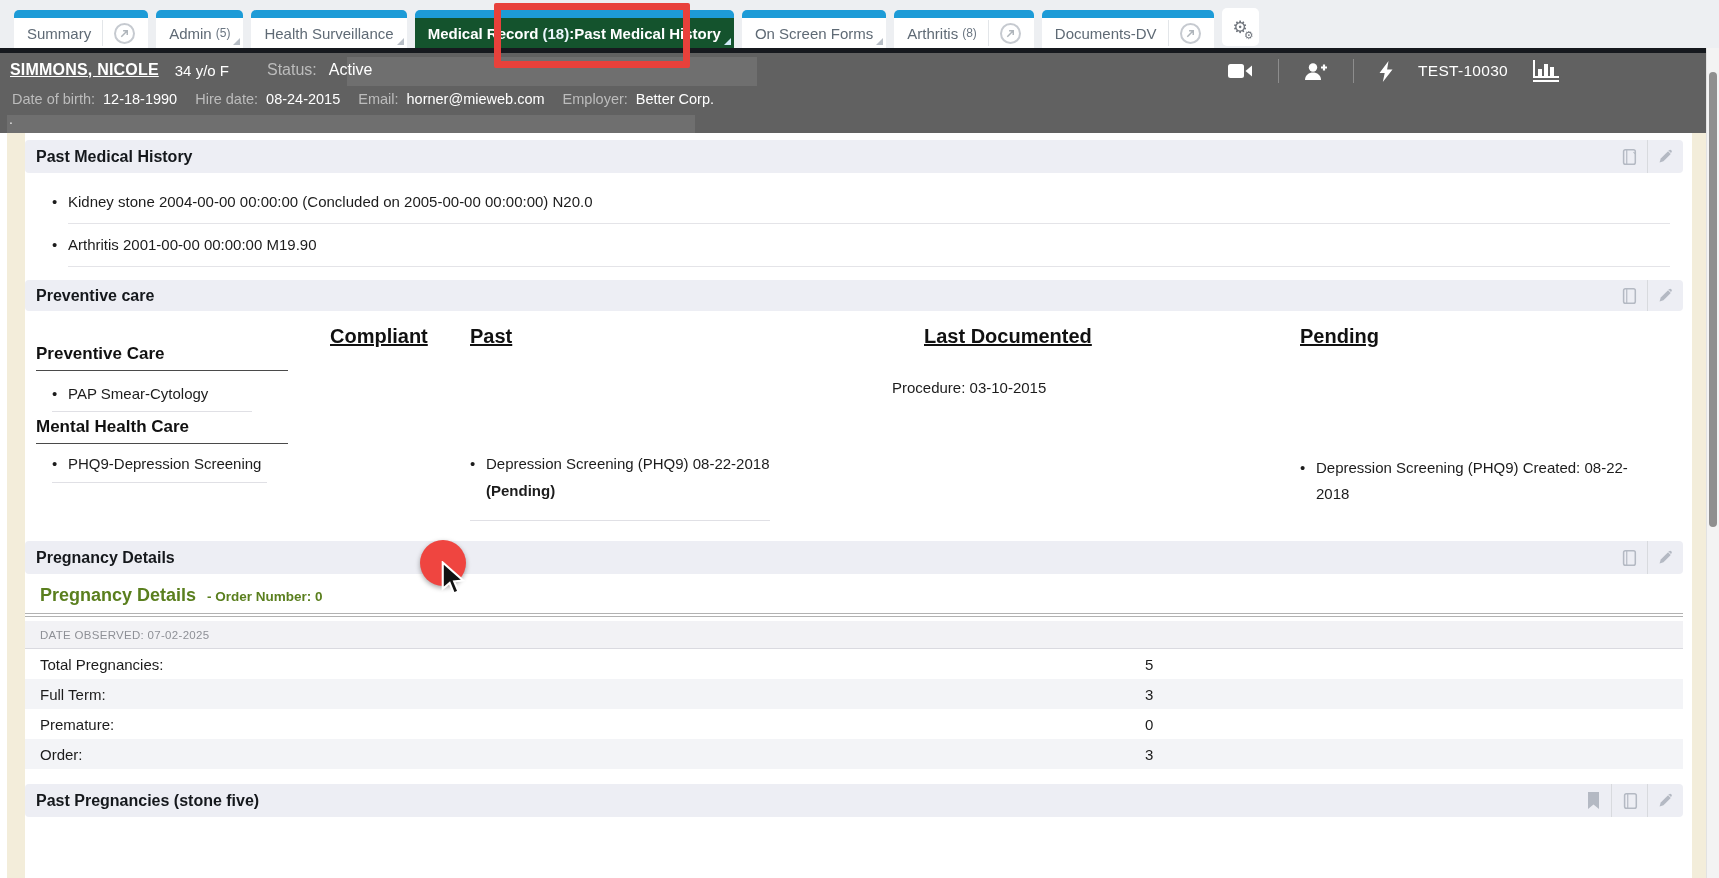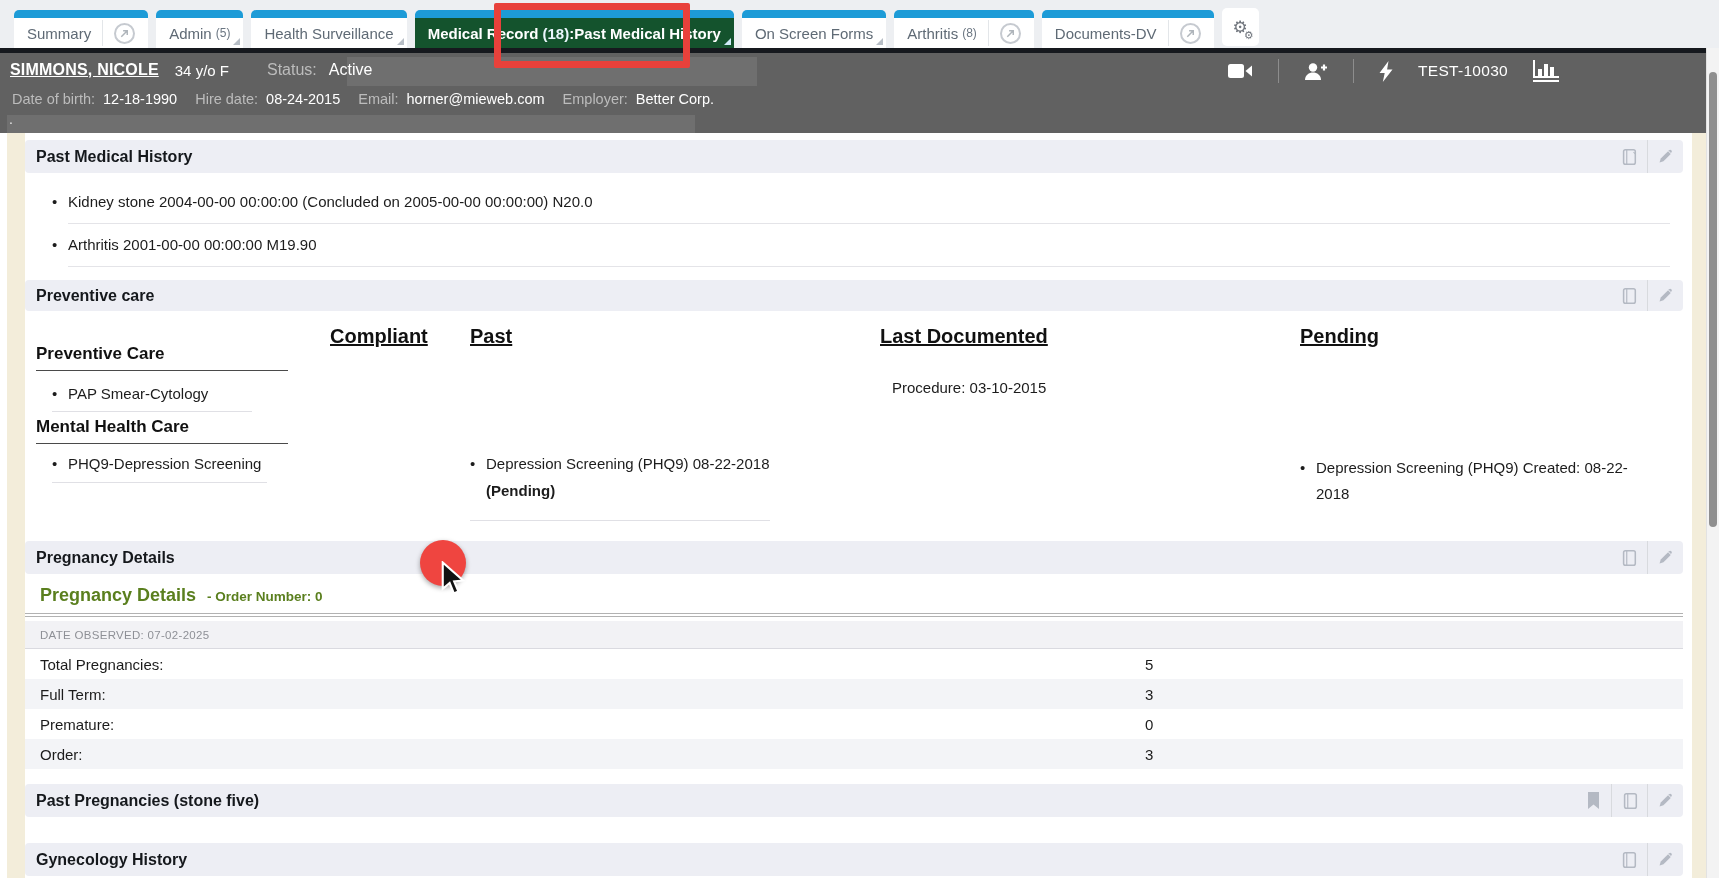--- a/index.html
+++ b/index.html
@@ -313,21 +313,21 @@
           <svg width="17" height="17" viewBox="0 0 20 20">
               <path d="M3 17 l1.4-4.6 L13 3.8 l3.2 3.2 L7.6 15.6 3 17z" fill="currentColor"></path>
               <path d="M14.2 2.6 a1.9 1.9 0 0 1 2.7 2.7 l-0.5.5 -3.2-3.2z" fill="currentColor"></path>
             </svg>
         </span>
       </span>
     </div>
 
     <div class="colhead" style="top:192px; left:305px">Compliant</div>
     <div class="colhead" style="top:192px; left:445px">Past</div>
-    <div class="colhead" style="top:192px; left:855px">Last Documented</div>
+    <div class="colhead" style="top:192px; left:899px">Last Documented</div>
     <div class="colhead" style="top:192px; left:1275px">Pending</div>
 
     <div class="subhead" style="top:211px">Preventive Care</div>
 
     <div class="li" style="top:252px; left:27px">
       <span class="blt">•</span>
       <span>PAP Smear-Cytology</span>
     </div>
     <div class="celltext" style="top:246px; left:867px">Procedure: 03-10-2015</div>
     <div class="cellline" style="top:278px; left:27px; width:200px"></div>
@@ -415,37 +415,20 @@
         </span>
         <span class="icbtn">
           <svg width="17" height="17" viewBox="0 0 20 20">
               <path d="M3 17 l1.4-4.6 L13 3.8 l3.2 3.2 L7.6 15.6 3 17z" fill="currentColor"></path>
               <path d="M14.2 2.6 a1.9 1.9 0 0 1 2.7 2.7 l-0.5.5 -3.2-3.2z" fill="currentColor"></path>
             </svg>
         </span>
       </span>
     </div>
 
-    <div class="sec" style="top:710px">
-      <span>Gynecology History</span>
-      <span class="sec-icons">
-        <span class="icbtn">
-          <svg width="18" height="18" viewBox="0 0 20 20">
-              <rect x="4" y="2" width="13" height="16" rx="2" fill="none" stroke="currentColor" stroke-width="1.7"></rect>
-              <path d="M7.5 2 V18" stroke="currentColor" stroke-width="1.3"></path>
-            </svg>
-        </span>
-        <span class="icbtn">
-          <svg width="17" height="17" viewBox="0 0 20 20">
-              <path d="M3 17 l1.4-4.6 L13 3.8 l3.2 3.2 L7.6 15.6 3 17z" fill="currentColor"></path>
-              <path d="M14.2 2.6 a1.9 1.9 0 0 1 2.7 2.7 l-0.5.5 -3.2-3.2z" fill="currentColor"></path>
-            </svg>
-        </span>
-      </span>
-    </div>
 
   </div>
 </div>
 
 <div class="sb-track">
   <div class="sb-thumb"></div>
 </div>
 
 <div class="clickdot"></div>
 <div class="cursor">

